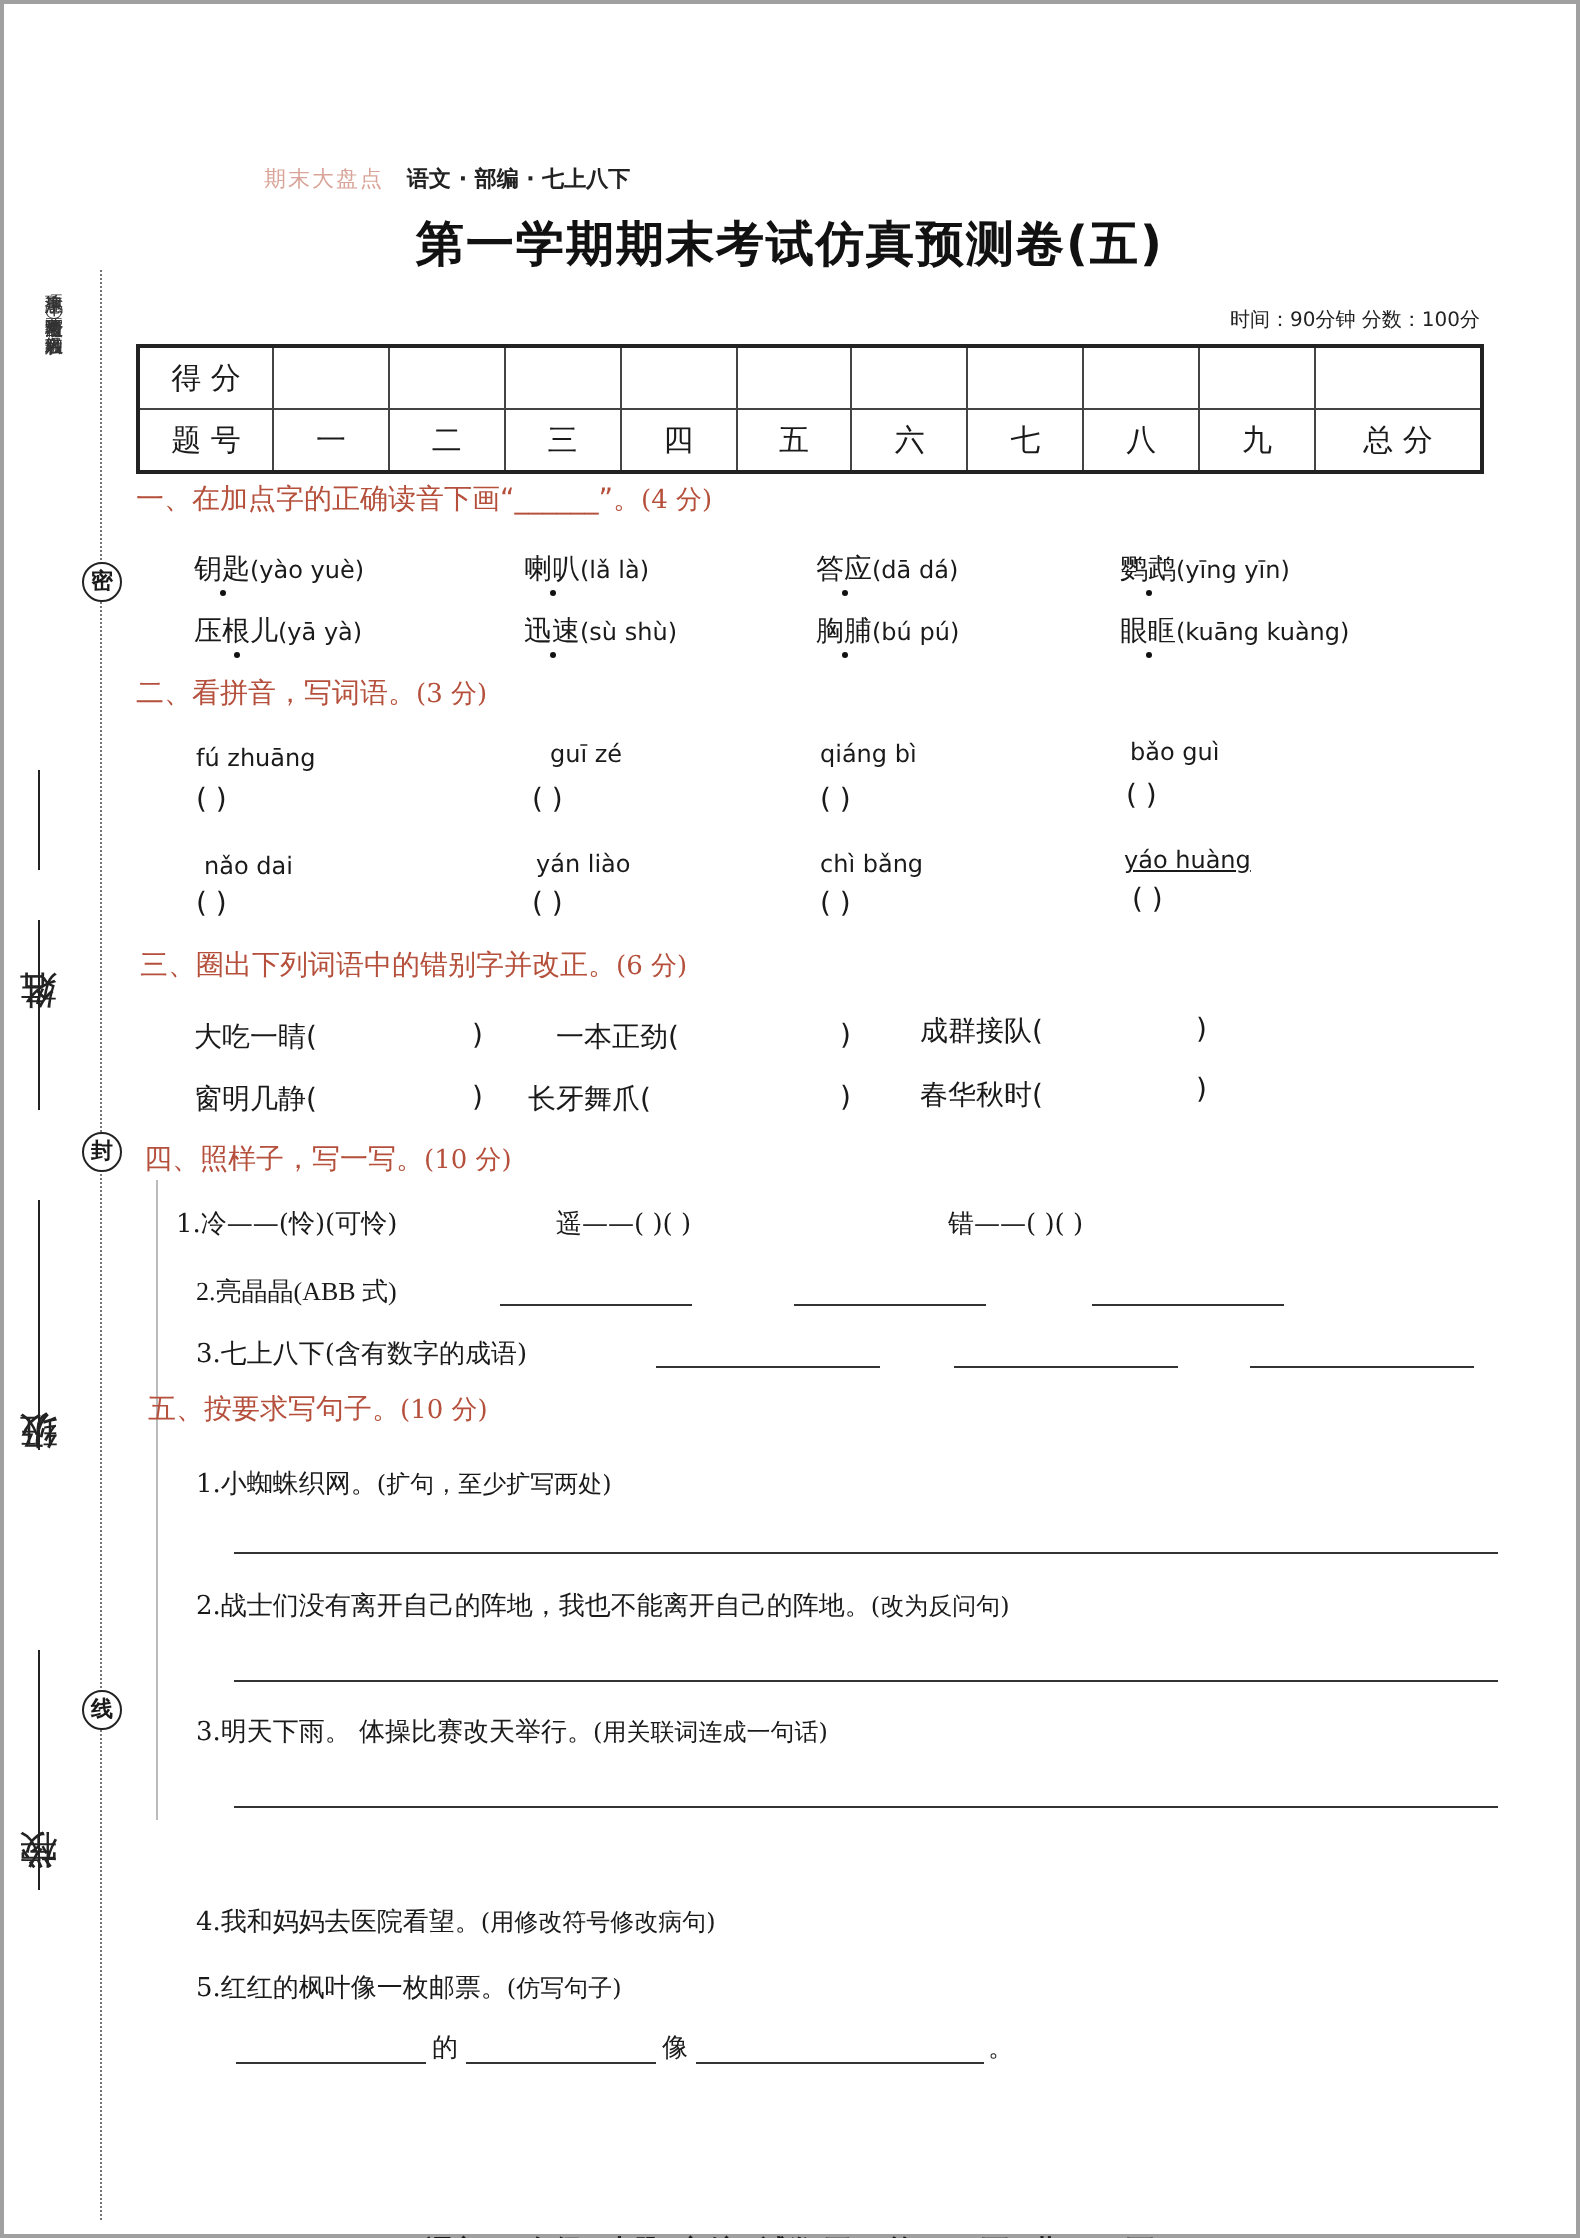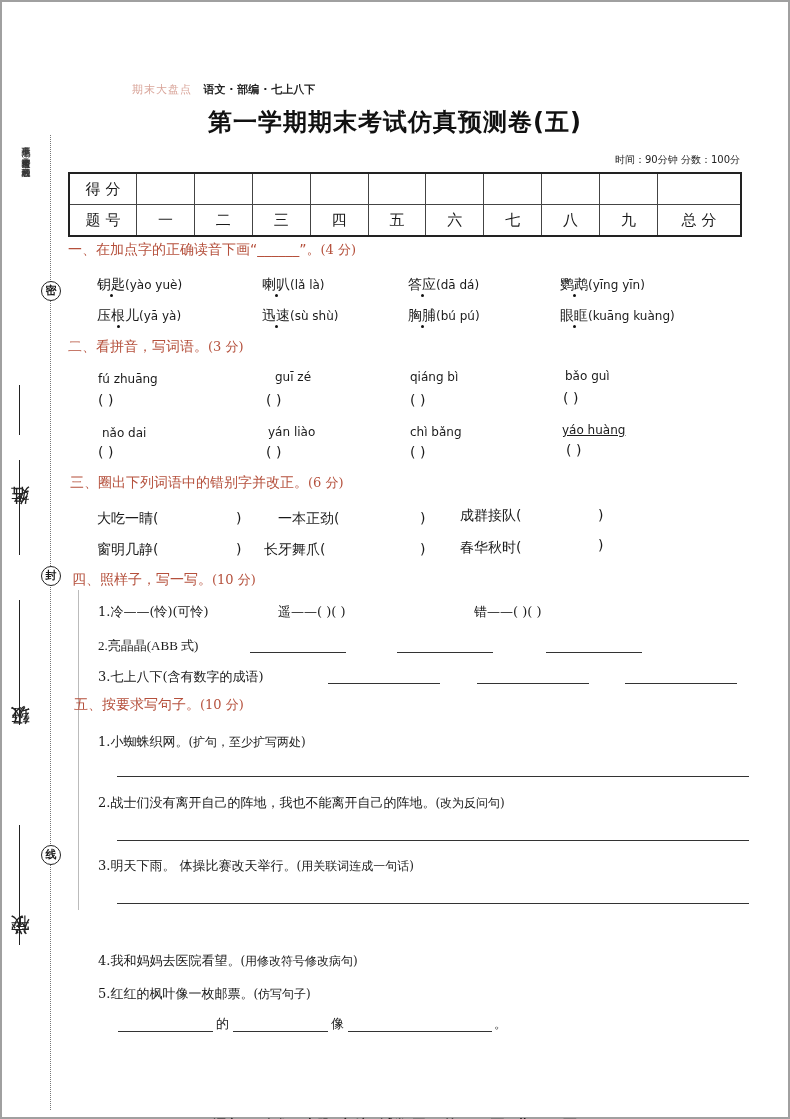--- a/index.html
+++ b/index.html
@@ -172,21 +172,21 @@
 <div class="abs item" style="left:236px; top:541px;">)</div>
 <div class="abs item" style="left:264px; top:541px;"><span>长牙舞爪(</span></div>
 <div class="abs item" style="left:420px; top:541px;">)</div>
 <div class="abs item" style="left:460px; top:539px;"><span>春华秋时(</span></div>
 <div class="abs item" style="left:598px; top:537px;">)</div>
 
 <div class="abs sec" style="left:72px; top:571px;">
   <span>四、照样子，写一写。</span><span class="pts">(10 分)</span>
 </div>
 <div class="abs guide"></div>
-<div class="abs q" style="left:98px; top:603px;">1.冷——(怜)(可怜)</div>
+<div class="abs q" style="left:88px; top:603px;">1.冷——(怜)(可怜)</div>
 <div class="abs q" style="left:278px; top:603px;">遥——(      )(          )</div>
 <div class="abs q" style="left:474px; top:603px;">错——(      )(          )</div>
 <div class="abs q" style="left:98px; top:637px;font-family:Liberation Serif, serif;">2.亮晶晶(ABB 式)</div>
 <div class="abs ansline" style="left:250px; top:652px; width:96px; border-top-width:1px;"></div>
 <div class="abs ansline" style="left:397px; top:652px; width:96px; border-top-width:1px;"></div>
 <div class="abs ansline" style="left:546px; top:652px; width:96px; border-top-width:1px;"></div>
 <div class="abs q" style="left:98px; top:668px;">3.七上八下(含有数字的成语)</div>
 <div class="abs ansline" style="left:328px; top:683px; width:112px; border-top-width:1px;"></div>
 <div class="abs ansline" style="left:477px; top:683px; width:112px; border-top-width:1px;"></div>
 <div class="abs ansline" style="left:625px; top:683px; width:112px; border-top-width:1px;"></div>

